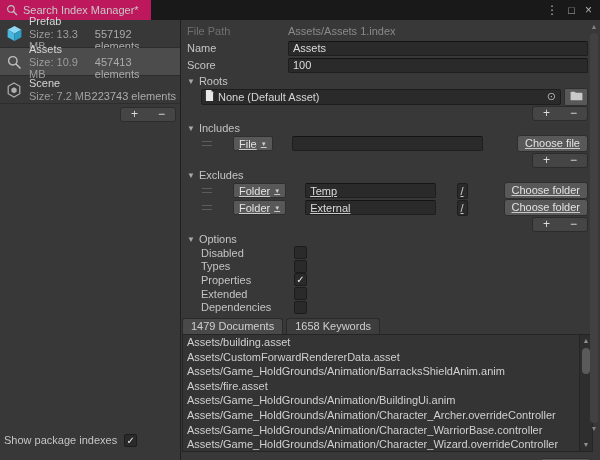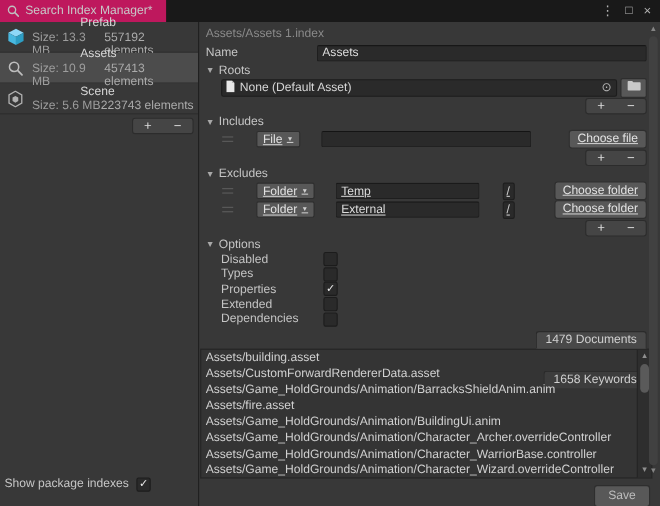--- a/index.html
+++ b/index.html
@@ -26,21 +26,21 @@
 
   
   .content { flex:1; display:flex; min-height:0; }
 
   
   .sidebar { width:181px; flex:0 0 181px; border-right:1px solid #202020; display:flex; flex-direction:column; background:#383838; }
   .sb-item { height:28px; display:flex; align-items:center; gap:5px; padding-left:4px; border-bottom:1px solid #2d2d2d; }
   .sb-item.selected { background:#4c4c4c; }
   .sb-icon { width:20px; display:flex; justify-content:center; align-items:center; flex:0 0 20px; }
   .sb-text { flex:1; padding-right:4px; min-width:0; }
-  .sb-name { color:#d6d6d6; line-height:13px;margin-left:44px; }
+  .sb-name { color:#d6d6d6; line-height:13px; }
   .sb-sub { display:flex; justify-content:space-between; line-height:12px; }
   .sb-size { color:#9d9d9d; }
   .sb-el { color:#ababab; }
   .sb-pm-row { display:flex; justify-content:flex-end; padding:3px 4px 0 0; }
   .sb-spacer { flex:1; }
   .sb-footer { height:26px; display:flex; align-items:flex-start; gap:7px; padding-left:4px; color:#c6c6c6; }
 
   
   .pm-box { width:56px; height:15px; background:#454545; border:1px solid #2c2c2c; border-radius:3px; display:flex; }
   .pm-btn { flex:1; text-align:center; color:#dddddd; font-size:12px; line-height:13px; cursor:default; }
@@ -81,21 +81,21 @@
   .ddown .arr { font-size:6px; color:#d0d0d0; }
   .slashbox { width:11px; height:16px; background:#2a2a2a; border:1px solid #1e1e1e; border-radius:2px;
               color:#d0d0d0; text-align:center; line-height:14px; margin:0 2px; flex:0 0 11px; }
   .btn { background:#585858; border:1px solid #2e2e2e; border-radius:3px; height:17px; padding:0 7px;
          color:#e2e2e2; font-family:inherit; font-size:11px; line-height:15px; white-space:nowrap;margin-left:15px; }
 
   .optrow { display:flex; align-items:center; height:13.6px; padding-left:20px; }
   .optrow .olbl { width:93px; flex:0 0 93px; color:#c4c4c4; }
 
   
-  .dtabs { display:flex; gap:20px; margin:4px 0 0 1px; height:16px; align-items:flex-end;flex-direction:column; }
+  .dtabs { display:flex; gap:3px; margin:4px 0 0 1px; height:16px; align-items:flex-end; }
   .dtab { height:16px; padding:0 8px; border:1px solid #2a2a2a; border-bottom:none; border-radius:3px 3px 0 0;
           color:#cfcfcf; line-height:15px; background:#3d3d3d; }
   .dtab.active { background:#494949; }
   .doclist { display:flex; height:118px; margin:0 7px 0 1px; border:1px solid #252525; background:#343434; }
   .docrows { flex:1; overflow:hidden; min-width:0; }
   .docrow { height:14.6px; line-height:14.6px; padding-left:4px; color:#d0d0d0; white-space:nowrap; overflow:hidden; }
   .vscroll { width:13px; flex:0 0 13px; background:#2e2e2e; border-left:1px solid #252525; position:relative; }
   .vs-arrow { position:absolute; left:0; width:100%; text-align:center; font-size:7px; color:#8f8f8f; line-height:10px; }
   .vs-up { top:1px; } .vs-down { bottom:1px; }
   .vs-thumb { position:absolute; left:2px; right:2px; top:13px; height:26px; background:#5a5a5a; border-radius:5px; }
@@ -173,21 +173,21 @@
       <div class="sb-item">
         <span class="sb-icon">
           <svg width="16" height="16" viewBox="0 0 16 16">
             <path d="M8 1 L13.8 4.3 V11.7 L8 15 L2.2 11.7 V4.3 Z" fill="none" stroke="#b0b0b0" stroke-width="1.2"></path>
             <path d="M8 5.2 L10.6 6.7 V9.8 L8 11.3 L5.4 9.8 V6.7 Z" fill="#b0b0b0"></path>
           </svg>
         </span>
         <div class="sb-text">
           <div class="sb-name">Scene</div>
           <div class="sb-sub">
-            <span class="sb-size">Size: 5.6 MB</span>
+            <span class="sb-size">Size: 7.2 MB</span>
             <span class="sb-el">223743 elements</span>
           </div>
         </div>
       </div>
 
       <div class="sb-pm-row">
         <div class="pm-box">
           <span class="pm-btn">+</span>
           <span class="pm-btn">−</span>
         </div>
@@ -198,28 +198,33 @@
       <div class="sb-footer">
         <span>Show package indexes</span>
         <span class="cb">✓</span>
       </div>
     </div>
 
     <div class="panel">
       <div class="rows">
 
         <div class="frow">
+          <span class="lbl dis">File Path</span>
           <span class="fp-val">Assets/Assets 1.index</span>
         </div>
 
         <div class="frow">
           <span class="lbl">Name</span>
           <input class="tfield" value="Assets" style="">
         </div>
 
+        <div class="frow">
+          <span class="lbl">Score</span>
+          <input class="tfield" value="100" style="">
+        </div>
 
         <div class="foldrow">
           <span class="foldarrow">▼</span>
           <span>Roots</span>
         </div>
         <div class="objrow indent">
           <div class="objfield">
             <span>
               <svg width="9" height="11" viewBox="0 0 10 12">
                   <path d="M1 0 H6.5 L9 2.5 V12 H1 Z" fill="#e8e8e8"></path>

